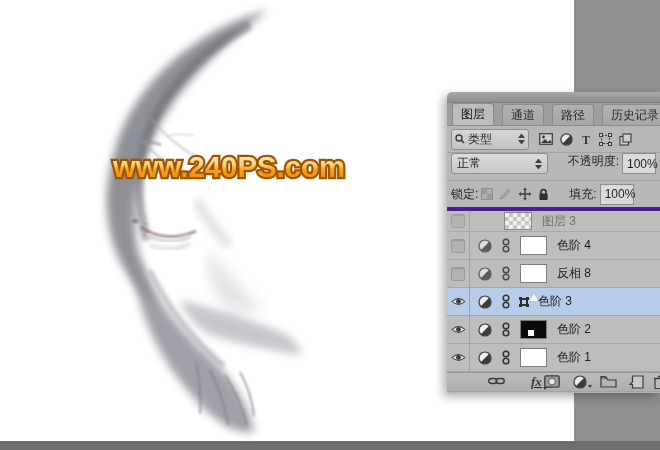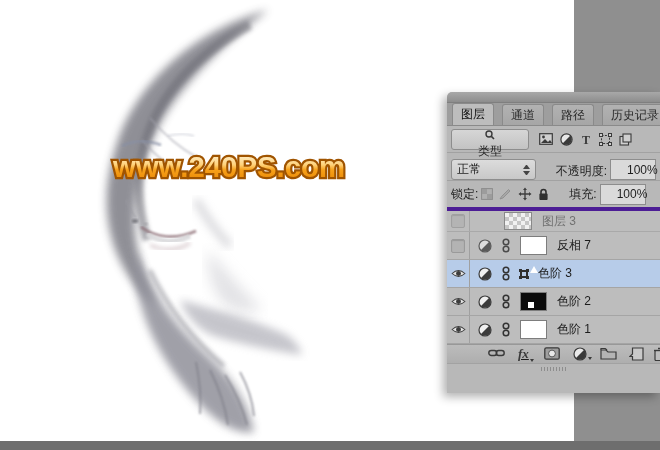--- a/index.html
+++ b/index.html
@@ -16,32 +16,32 @@
   .ps-panel{position:absolute;left:447px;top:92px;width:213px;height:301px;background:#b8b8b8;
             border-radius:5px 0 0 0;box-shadow:-4px 4px 10px rgba(0,0,0,.30);overflow:hidden;
             font-size:12px;color:#1e1e1e;}
   .panel-dragbar{height:10px;background:linear-gradient(#a8a8a8,#8d8d8d);border-bottom:1px solid #7f7f7f;border-radius:5px 0 0 0;}
   .panel-tabs{height:22px;background:#9e9e9e;display:flex;align-items:flex-end;padding-left:5px;gap:8px;border-bottom:1px solid #8a8a8a;}
   .tab{height:20px;line-height:20px;padding:0 8px;background:linear-gradient(#b2b2b2,#a6a6a6);
        border:1px solid #8a8a8a;border-bottom:none;border-radius:3px 3px 0 0;color:#2a2a2a;white-space:nowrap;}
   .tab.active{background:#bdbdbd;color:#111;height:21px;line-height:21px;}
   .filter-row{height:26px;display:flex;align-items:center;padding:0 4px;border-bottom:1px solid #a2a2a2;background:#b8b8b8;}
   .kind-select{width:70px;height:19px;background:linear-gradient(#d6d6d6,#c3c3c3);border:1px solid #8d8d8d;border-radius:3px;
-               display:flex;align-items:center;padding:0 3px;gap:3px;flex-direction:column;}
+               display:flex;align-items:center;padding:0 3px;gap:3px;}
   .kind-select .lbl{flex:1;}
   .filter-icons{display:flex;align-items:center;gap:7px;margin-left:10px;}
-  .blend-row{height:27px;display:flex;align-items:flex-end;padding:0 4px;border-bottom:1px solid #a2a2a2;}
+  .blend-row{height:27px;display:flex;align-items:flex-start;padding:0 4px;border-bottom:1px solid #a2a2a2;}
   .blend-select{width:104px;height:19px;background:linear-gradient(#dcdcdc,#c8c8c8);border:1px solid #8d8d8d;border-radius:3px;
                 display:flex;align-items:center;padding:0 5px;}
   .blend-select .lbl{flex:1;}
   .updown{display:inline-block;width:7px;}
   .updown:before{content:"";display:block;border-left:3.5px solid transparent;border-right:3.5px solid transparent;border-bottom:4px solid #444;margin-bottom:2px;}
   .updown:after{content:"";display:block;border-left:3.5px solid transparent;border-right:3.5px solid transparent;border-top:4px solid #444;}
   .fld-label{margin-left:20px;white-space:nowrap;}
-  .num-field{width:28px;height:19px;background:#dadada;border:1px solid #8d8d8d;display:flex;align-items:center;padding-left:16px;margin-left:3px;}
+  .num-field{width:28px;height:19px;background:#dadada;border:1px solid #8d8d8d;display:flex;align-items:center;padding-left:4px;margin-left:3px;}
   .lock-row{height:26px;display:flex;align-items:center;padding:0 4px;border-bottom:4px solid #4c1d95;}
   .lock-icons{display:flex;align-items:center;gap:6px;margin-left:3px;}
   .lock-row .fld-label{}
 
   
   .layers-list{background:#bdbdbd;}
   .layer-row{height:27px;display:flex;align-items:stretch;border-bottom:1px solid #a5a5a5;background:#bdbdbd;}
   .layer-row.partial{height:20px;overflow:hidden;opacity:.8;}
   .layer-row.selected{background:#b7cce9;}
   .eye-col{width:22px;border-right:1px solid #a0a0a0;display:flex;align-items:center;justify-content:center;flex:none;}
@@ -244,40 +244,61 @@
     <div class="layer-row partial">
       <div class="eye-col">
           <span class="empty-well"></span>
         </div>
       <div class="row-body">
         <span class="thumb checker" style="margin-left:26px;"></span>
         <span class="layer-name">图层 3</span>
       </div>
     </div>
 
-
     <div class="layer-row">
       <div class="eye-col">
           <span class="empty-well"></span>
         </div>
       <div class="row-body">
         <span class="adj-wrap icon">
           <svg width="14" height="14" viewBox="0 0 14 14">
               <circle cx="7" cy="7" r="6" fill="#dcdcdc" stroke="#5a5a5a" stroke-width="1.2"></circle>
               <path d="M2.76,11.24 A6,6 0 0 0 11.24,2.76 Z" fill="#5a5a5a"></path>
             </svg>
         </span>
         <span class="chain-wrap icon">
           <svg width="8" height="15" viewBox="0 0 8 15">
               <circle cx="4" cy="4" r="2.8" fill="none" stroke="#4a4a4a" stroke-width="1.5"></circle>
               <circle cx="4" cy="11" r="2.8" fill="none" stroke="#4a4a4a" stroke-width="1.5"></circle>
             </svg>
         </span>
         <span class="thumb"></span>
-        <span class="layer-name">反相 7</span>
+        <span class="layer-name">色阶 4</span>
+      </div>
+    </div>
+
+    <div class="layer-row">
+      <div class="eye-col">
+          <span class="empty-well"></span>
+        </div>
+      <div class="row-body">
+        <span class="adj-wrap icon">
+          <svg width="14" height="14" viewBox="0 0 14 14">
+              <circle cx="7" cy="7" r="6" fill="#dcdcdc" stroke="#5a5a5a" stroke-width="1.2"></circle>
+              <path d="M2.76,11.24 A6,6 0 0 0 11.24,2.76 Z" fill="#5a5a5a"></path>
+            </svg>
+        </span>
+        <span class="chain-wrap icon">
+          <svg width="8" height="15" viewBox="0 0 8 15">
+              <circle cx="4" cy="4" r="2.8" fill="none" stroke="#4a4a4a" stroke-width="1.5"></circle>
+              <circle cx="4" cy="11" r="2.8" fill="none" stroke="#4a4a4a" stroke-width="1.5"></circle>
+            </svg>
+        </span>
+        <span class="thumb"></span>
+        <span class="layer-name">反相 8</span>
       </div>
     </div>
 
     <div class="layer-row selected">
       <div class="eye-col">
         <span class="icon">
           <svg width="15" height="11" viewBox="0 0 16 12">
               <path d="M1,6 Q8,-0.5 15,6 Q8,12.5 1,6 Z" fill="#e3e3e3" stroke="#3c3c3c" stroke-width="1.1"></path>
               <circle cx="8" cy="6" r="2.7" fill="#3c3c3c"></circle>
             </svg>
@@ -361,21 +382,21 @@
     </div>
   </div>
 
   <div class="panel-iconbar">
     <span class="pb-icon icon" style="left:41px;">
       <svg width="17" height="12" viewBox="0 0 17 12">
           <rect x="0.8" y="3.5" width="8" height="5" rx="2.5" fill="none" stroke="#3a3a3a" stroke-width="1.4"></rect>
           <rect x="8.2" y="3.5" width="8" height="5" rx="2.5" fill="none" stroke="#3a3a3a" stroke-width="1.4"></rect>
         </svg>
     </span>
-    <span class="pb-icon" style="left:71px;text-decoration:underline;"><span class="fx-text">fx</span><span class="mini-caret"></span></span>
+    <span class="pb-icon" style="left:84px;text-decoration:underline;"><span class="fx-text">fx</span><span class="mini-caret"></span></span>
     <span class="pb-icon icon" style="left:97px;">
       <svg width="16" height="13" viewBox="0 0 16 13">
           <rect x="0.8" y="0.8" width="14.4" height="11.4" rx="1.5" fill="#9f9f9f" stroke="#3a3a3a" stroke-width="1.3"></rect>
           <circle cx="8" cy="6.5" r="3.4" fill="#e9e9e9" stroke="#3a3a3a" stroke-width="0.8"></circle>
         </svg>
     </span>
     <span class="pb-icon icon" style="left:126px;">
       <svg width="14" height="14" viewBox="0 0 14 14">
           <circle cx="7" cy="7" r="6" fill="#e9e9e9" stroke="#3a3a3a" stroke-width="1.2"></circle>
           <path d="M2.76,11.24 A6,6 0 0 0 11.24,2.76 Z" fill="#3a3a3a"></path>

